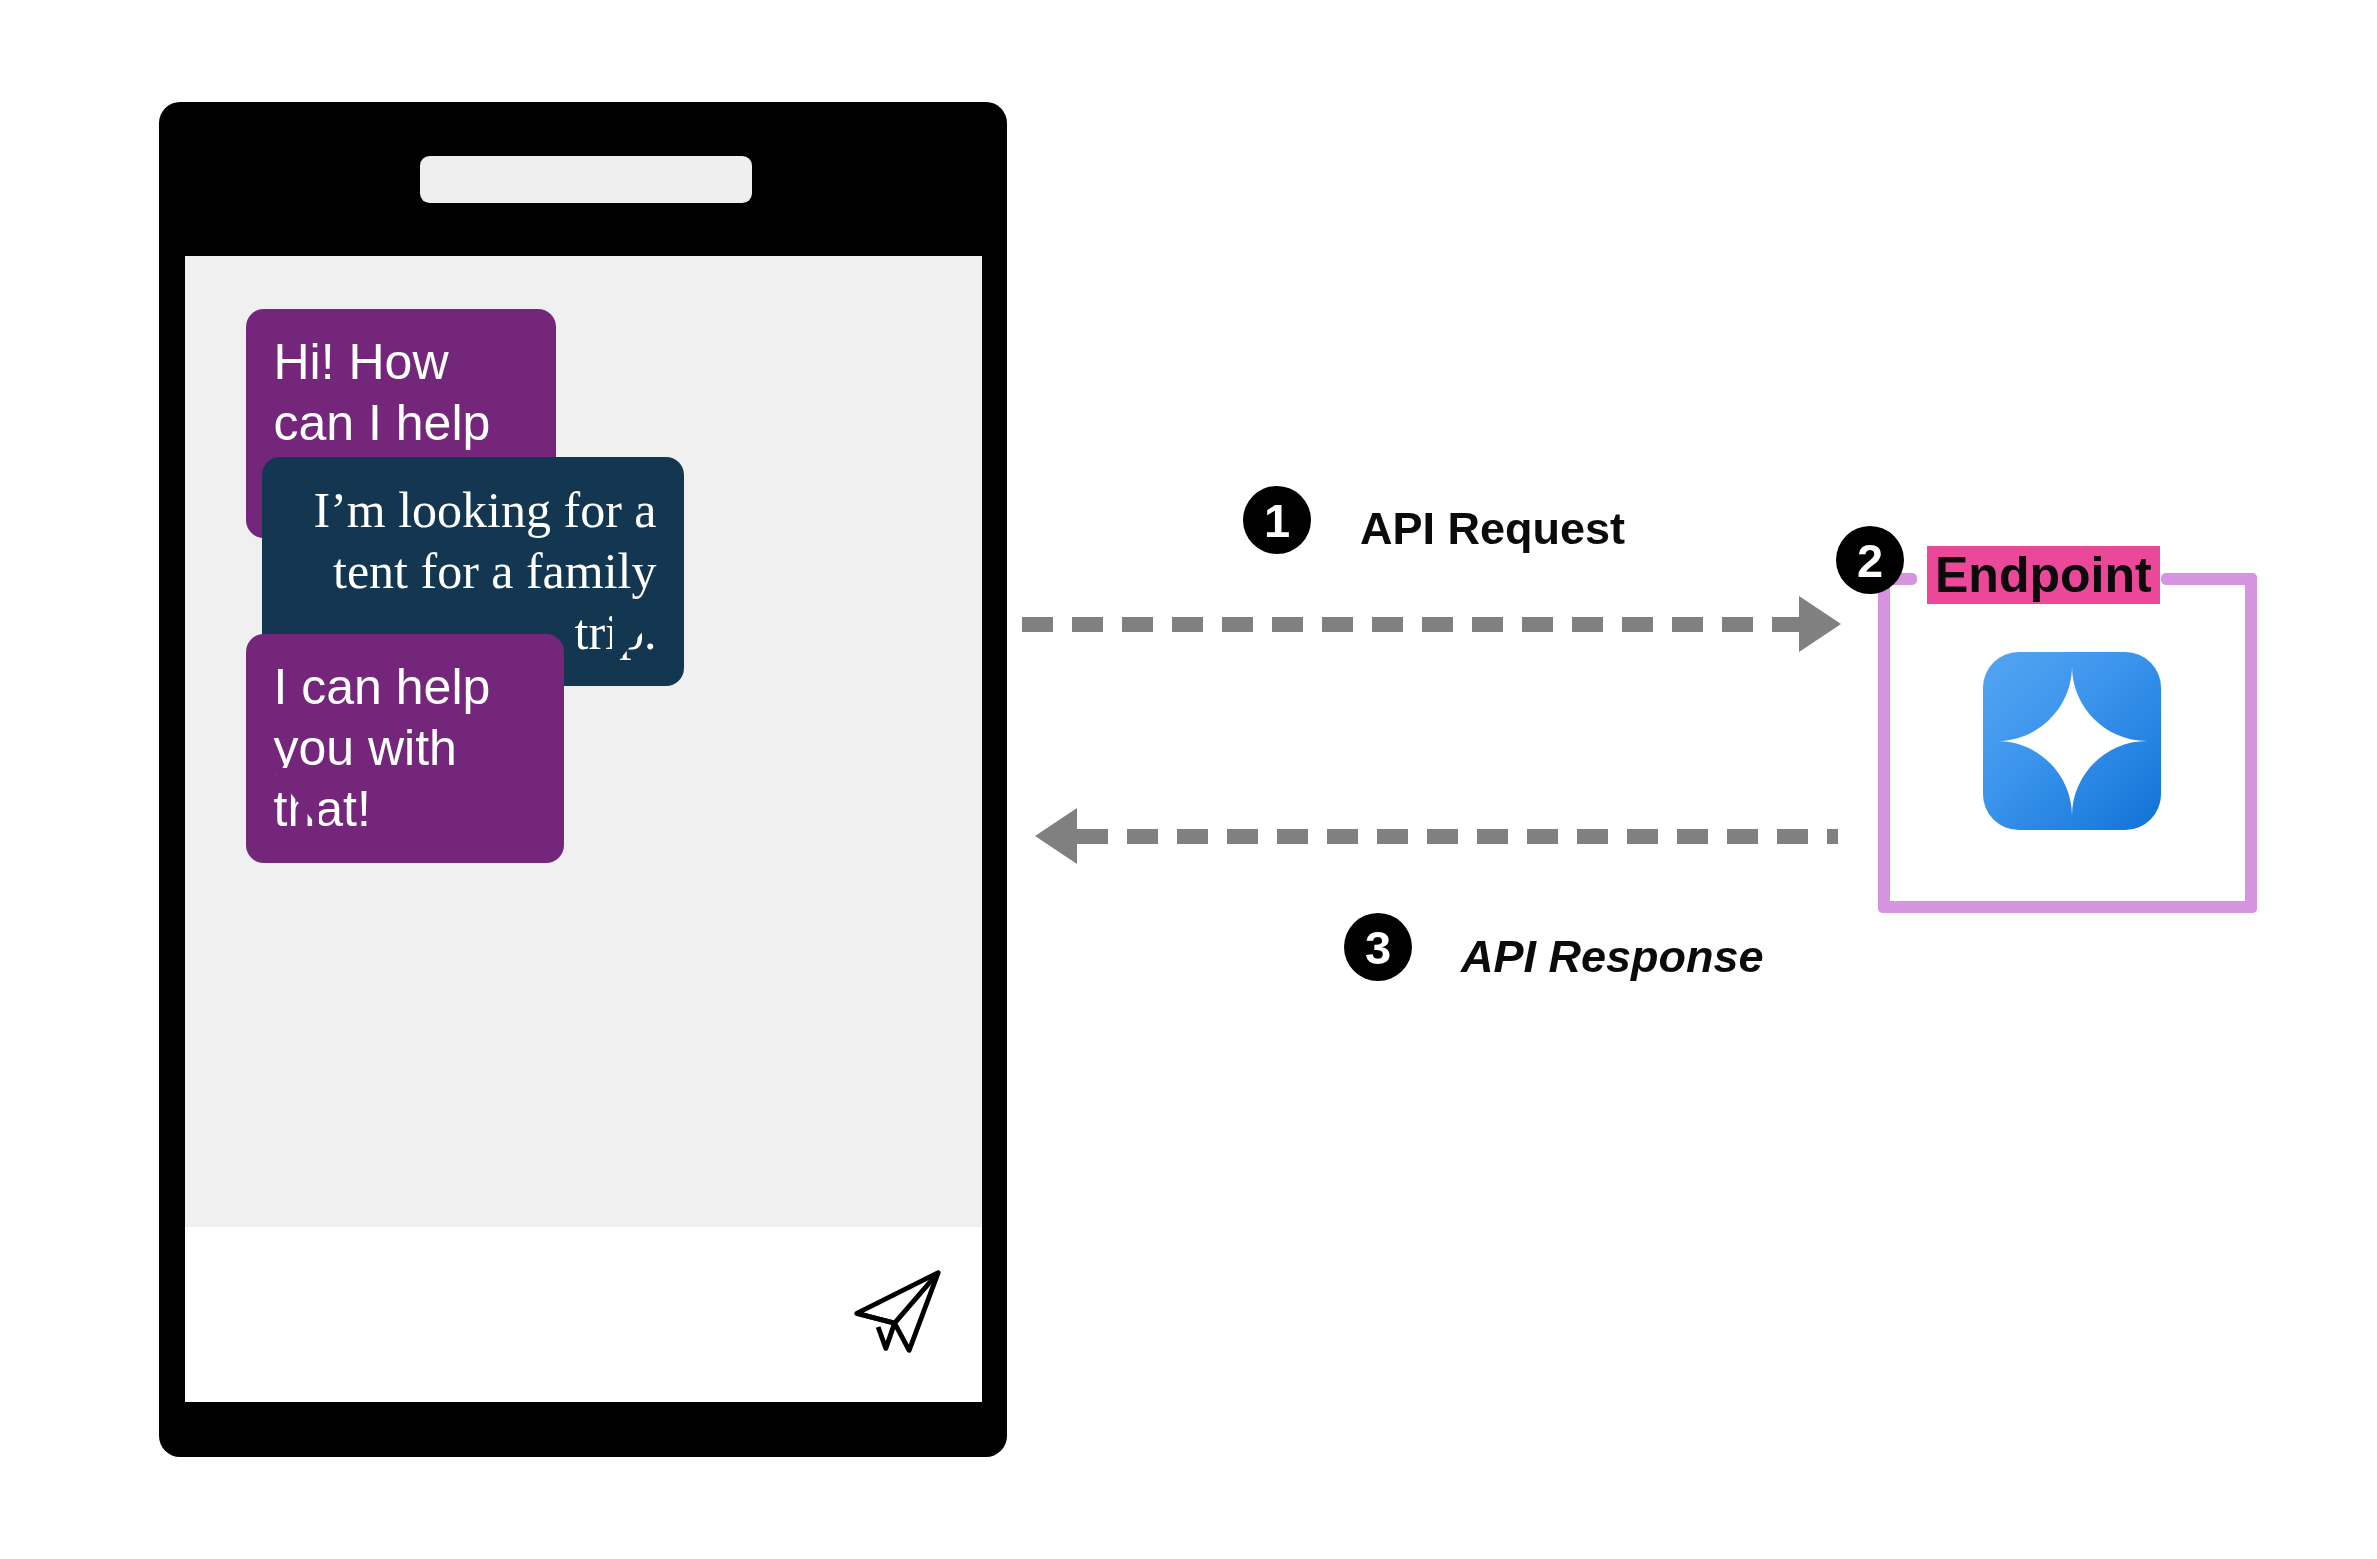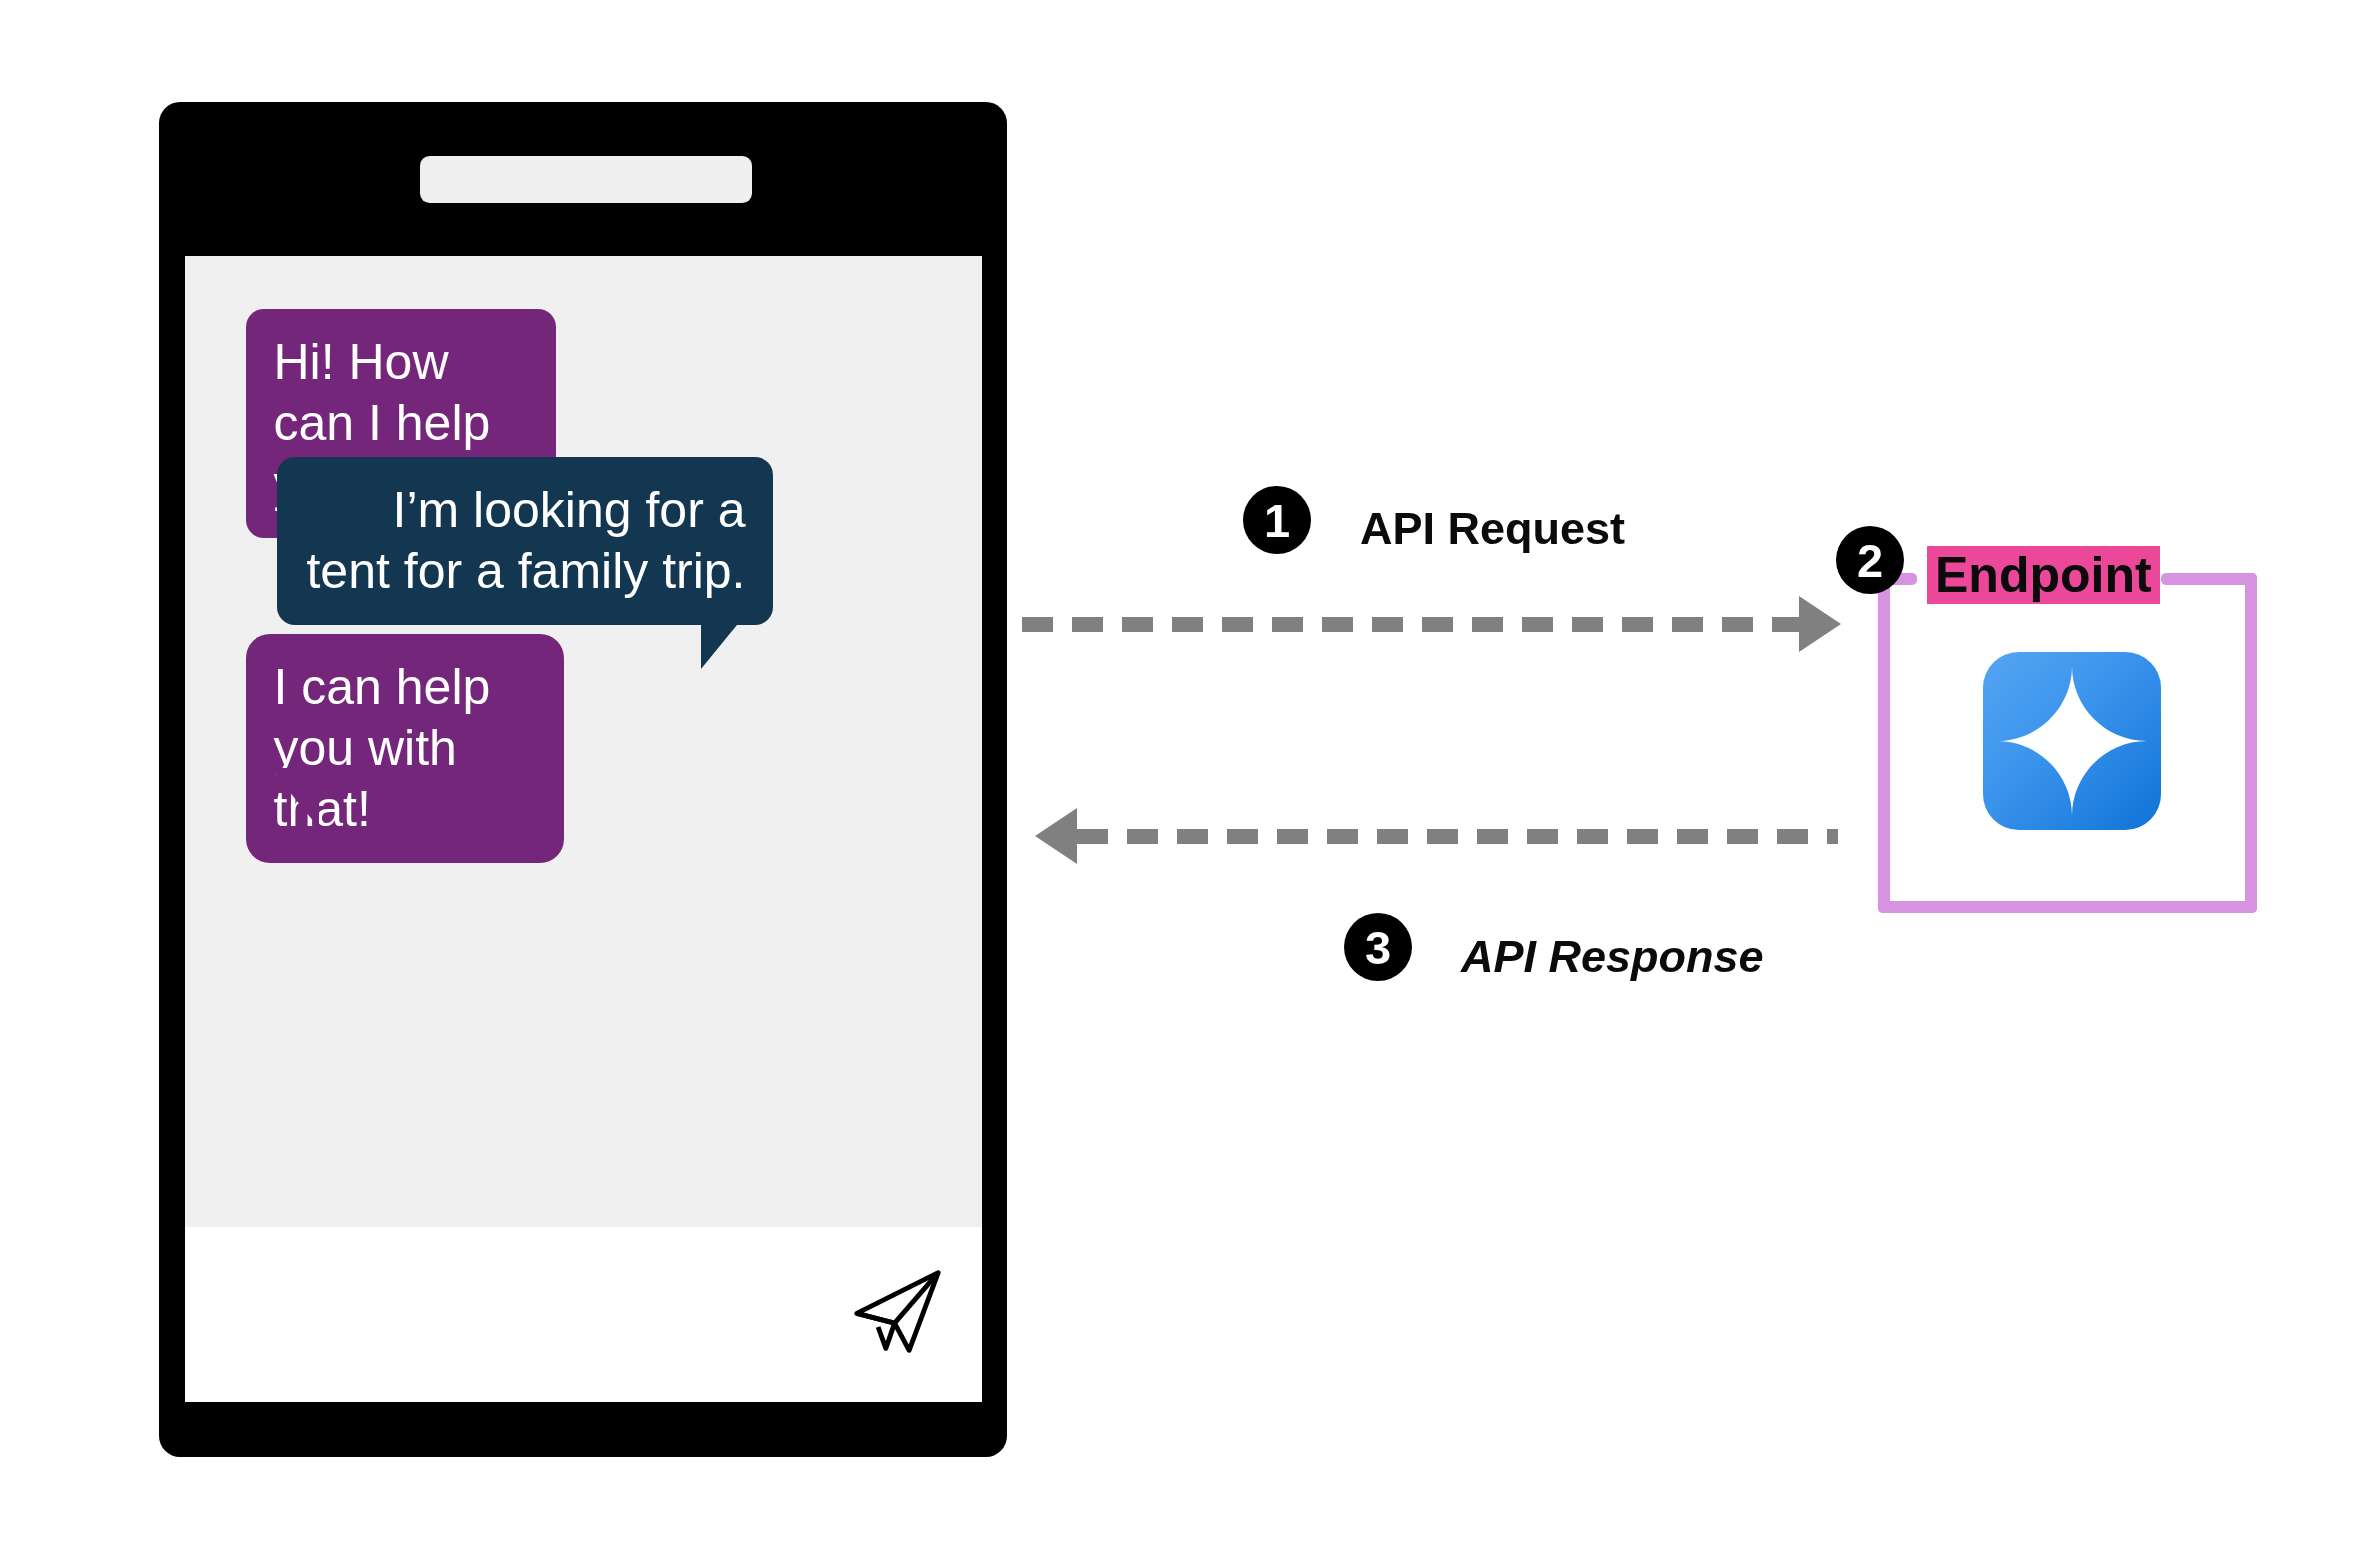--- a/index.html
+++ b/index.html
@@ -88,29 +88,29 @@
   #bubble-greeting { left: 61px; top: 53px; width: 310px; }
   #tail-greeting {
     left: 24px; top: 152px;
     border-left: 0 solid transparent;
     border-right: 49px solid #74267b;
     border-bottom: 60px solid transparent;
     border-top: 0px solid transparent;
     transform: none;
   }
   
-  #bubble-user { left: 92px; top: 201px; width: 496px; }
+  #bubble-user { left: 77px; top: 201px; width: 422px; font-family: Liberation Serif, serif; }
   #tail-user {
     right: 23px; top: 152px;
     border-right: 0 solid transparent;
     border-left: 49px solid #133751;
     border-bottom: 60px solid transparent;
   }
   
-  #bubble-confirm { left: 61px; top: 378px; width: 318px; border-radius: 24px; }
+  #bubble-confirm { left: 61px; top: 378px; width: 318px; }
   #tail-confirm {
     left: 24px; top: 134px;
     border-right: 49px solid #74267b;
     border-bottom: 60px solid transparent;
   }
 
   
   .arrow-line {
     position: absolute;
     height: 14.6px;

